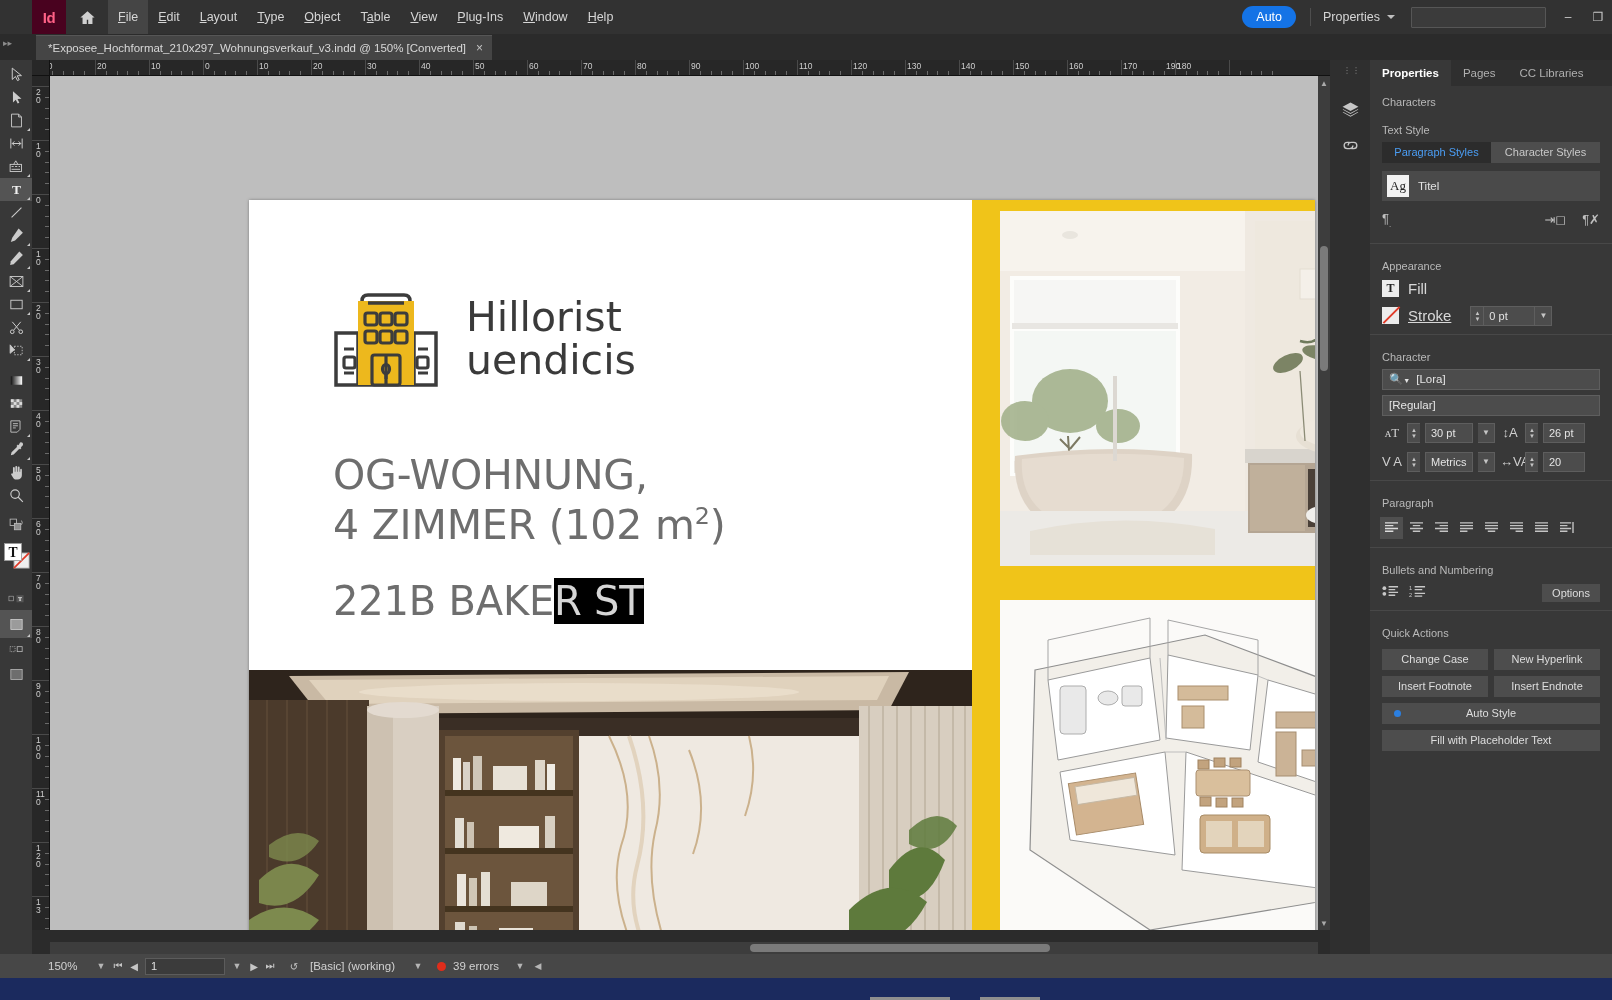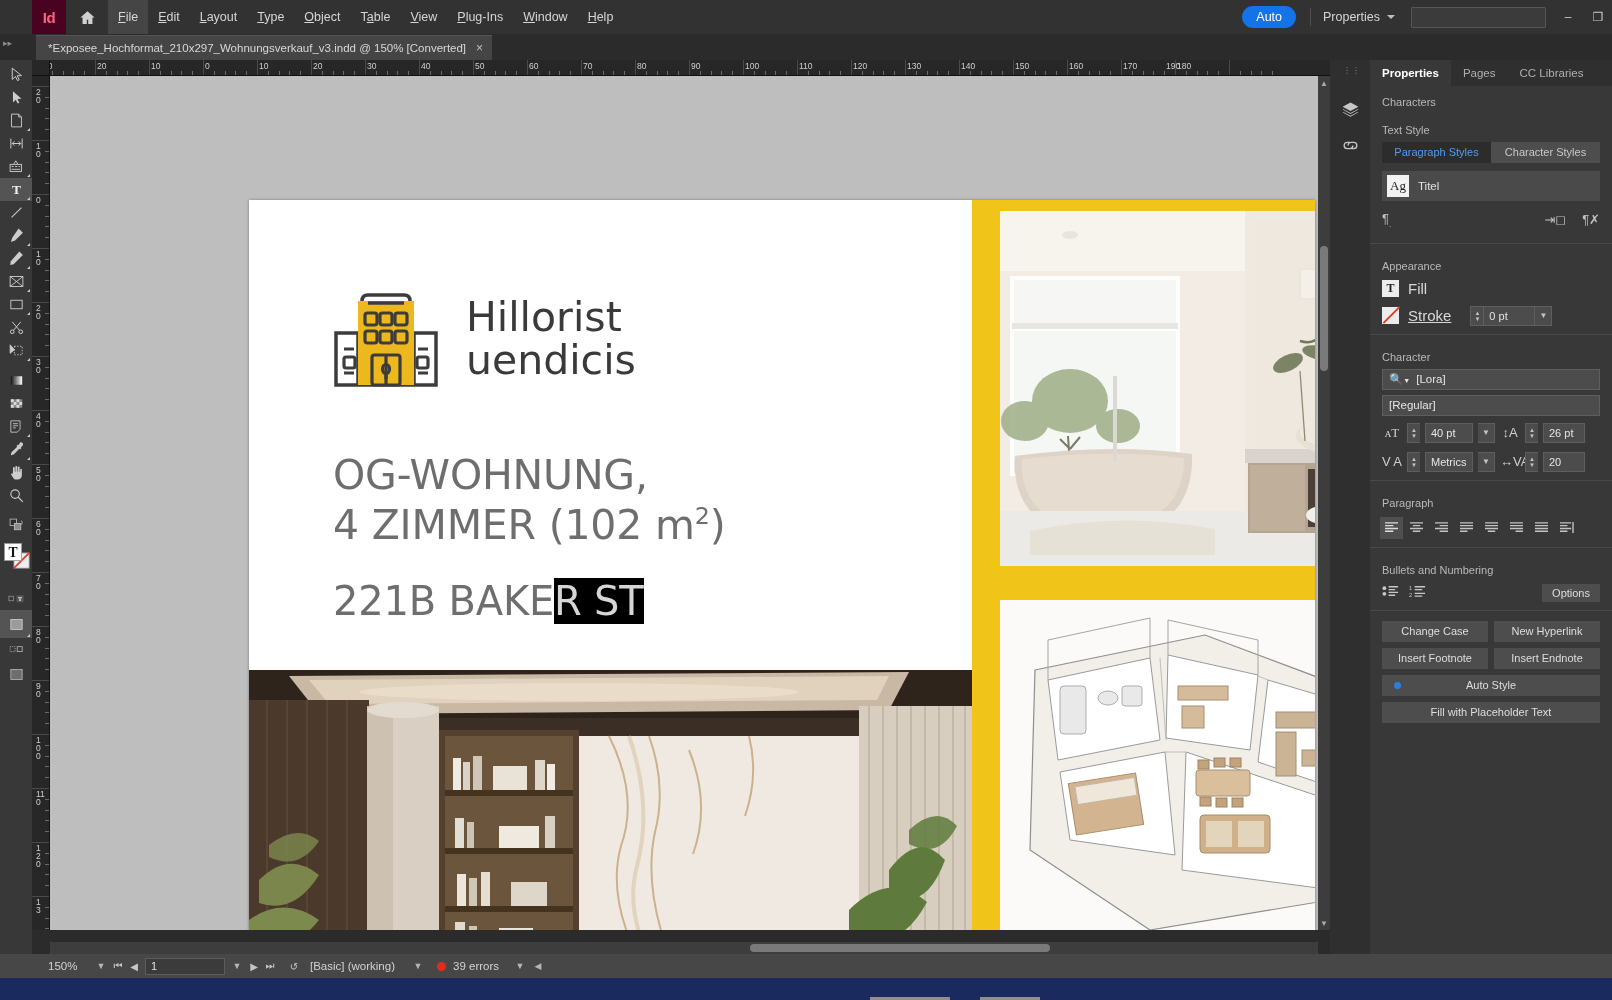--- a/index.html
+++ b/index.html
@@ -1053,21 +1053,21 @@
     </div>
     <div class="fontfield">
       <span>[Regular]</span>
     </div>
     <div class="charrow">
       <span class="glyph" style="font-family:'Liberation Serif',serif">ᴀT</span>
       <div class="spin">
           <span>▲</span>
           <span>▼</span>
         </div>
-      <div class="numfield" style="width:48px">40 pt</div>
+      <div class="numfield" style="width:48px">30 pt</div>
       <div class="dropbtn">▼</div>
       <span class="glyph">↕A</span>
       <div class="spin">
           <span>▲</span>
           <span>▼</span>
         </div>
       <div class="numfield" style="width:42px">26 pt</div>
     </div>
     <div class="charrow">
       <span class="glyph">V A</span>
@@ -1169,20 +1169,21 @@
             <g stroke="#c8c8c8" stroke-width="1.4">
               <path d="M6 2.5h11M6 5.5h8M6 9.5h11M6 12.5h8"></path>
             </g>
           </svg>
       </span>
       <div class="optbtn">Options</div>
     </div>
 
     <div class="psep"></div>
 
+    <div class="psection-label">Quick Actions</div>
     <div class="qa-grid">
       <div class="qabtn">Change Case</div>
       <div class="qabtn">New Hyperlink</div>
       <div class="qabtn">Insert Footnote</div>
       <div class="qabtn">Insert Endnote</div>
       <div class="qabtn full">
         <span class="bluedot"></span>
         <span>Auto Style</span>
       </div>
       <div class="qabtn full">Fill with Placeholder Text</div>

